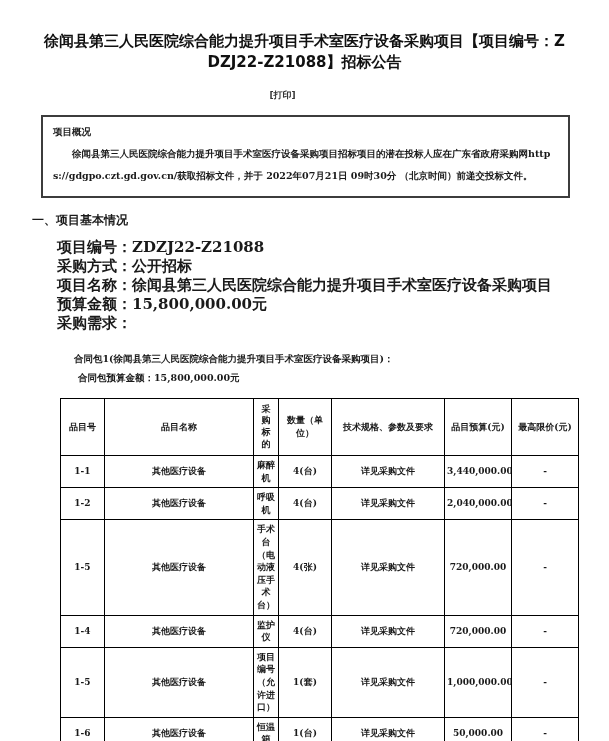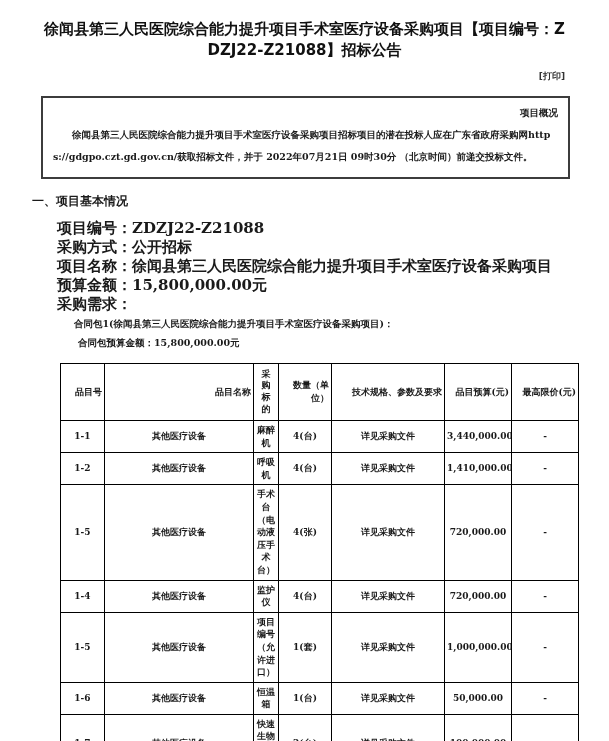--- a/index.html
+++ b/index.html
@@ -4,50 +4,50 @@
 <style>
   html,body{margin:0;padding:0;background:#ffffff;}
   body{
     width:609px;height:741px;position:relative;overflow:hidden;
     font-family:"DejaVu Serif","Liberation Serif",serif;
     color:#1a1a1a;font-weight:bold;
   }
   .title{
     font-family:"DejaVu Sans","Liberation Sans",sans-serif;
     font-weight:bold;font-size:15px;line-height:21px;
-    text-align:center;max-width:524px;margin:4px auto;padding-top:15px;
+    text-align:center;max-width:524px;margin:16px auto;padding-top:15px;
     color:#111;word-break:break-all;
   }
   .print-row{
-    text-align:right;padding-right:44px;margin-top:9px;
+    text-align:center;padding-right:44px;margin-top:9px;
     font-size:9px;font-family:"DejaVu Sans","Liberation Sans",sans-serif;
   }
   .print-link{color:#333;text-decoration:none;cursor:pointer;}
   .overview-box{
     margin:13px 0 0 41px;width:505px;
     border:2px solid #3c3c3c;padding:7px 10px 9px 10px;
     font-size:9.5px;
   }
-  .overview-heading{line-height:15px;text-align:right;}
+  .overview-heading{line-height:15px;}
   .overview-body{margin:4px 0 0 0;text-indent:2em;line-height:22px;word-break:break-all;}
   .section-heading{margin:14px 14px 0 32px;font-size:12px;}
   .fields{margin:9px 0 0 57px;font-size:15px;}
   .field{line-height:19px;}
-  .contract-line1{margin:0 0 0 74px;font-size:9.5px;line-height:19px;}
+  .contract-line1{margin:16px 0 0 74px;font-size:9.5px;line-height:19px;}
   .contract-line2{margin:0 0 0 78px;font-size:9.5px;line-height:19px;}
   table.items{
     margin:11px 0 0 60px;width:518px;table-layout:fixed;
     border-collapse:collapse;font-size:9px;font-weight:bold;
   }
   table.items th,table.items td{
     border:1px solid #000;padding:3px 2px;text-align:center;
     vertical-align:middle;line-height:1.4;font-weight:bold;
     word-break:normal;overflow:hidden;
   }
-  table.items th{height:50px;text-align:right;}
+  table.items th{height:50px;}
   .vhead{width:1em;margin:0 auto;line-height:1.3;}
   td.num{text-align:right;padding-right:7px;margin-left:20px;}
 </style>
 </head>
 <body>
 
 <h1 class="title">徐闻县第三人民医院综合能力提升项目手术室医疗设备采购项目【项目编号：ZDZJ22-Z21088】招标公告</h1>
 
 <div class="print-row">
   <span class="print-link">[打印]</span>
@@ -108,21 +108,21 @@
     <td class="num">3,440,000.00</td>
     <td class="num">-</td>
   </tr>
 
   <tr>
     <td>1-2</td>
     <td>其他医疗设备</td>
     <td>呼吸机</td>
     <td>4(台)</td>
     <td>详见采购文件</td>
-    <td class="num">1,410,000.00</td>
+    <td class="num">2,040,000.00</td>
     <td class="num">-</td>
   </tr>
 
   <tr>
     <td>1-5</td>
     <td>其他医疗设备</td>
     <td>手术台（电动液压手术台）</td>
     <td>4(张)</td>
     <td>详见采购文件</td>
     <td class="num">720,000.00</td>

